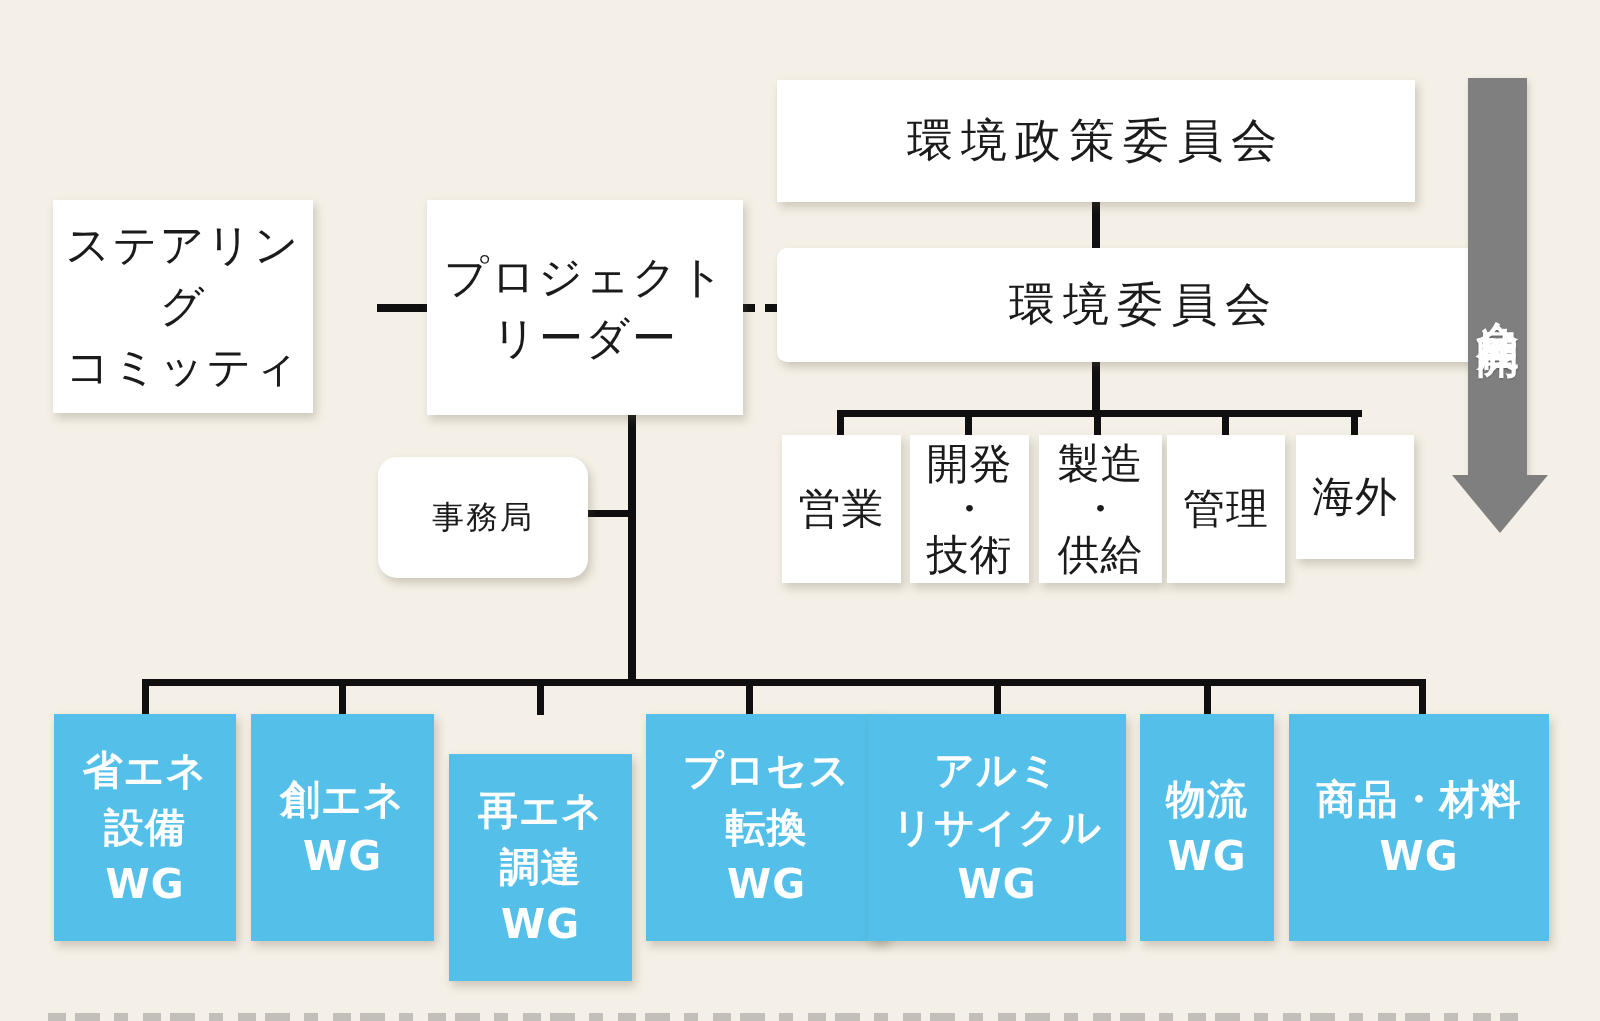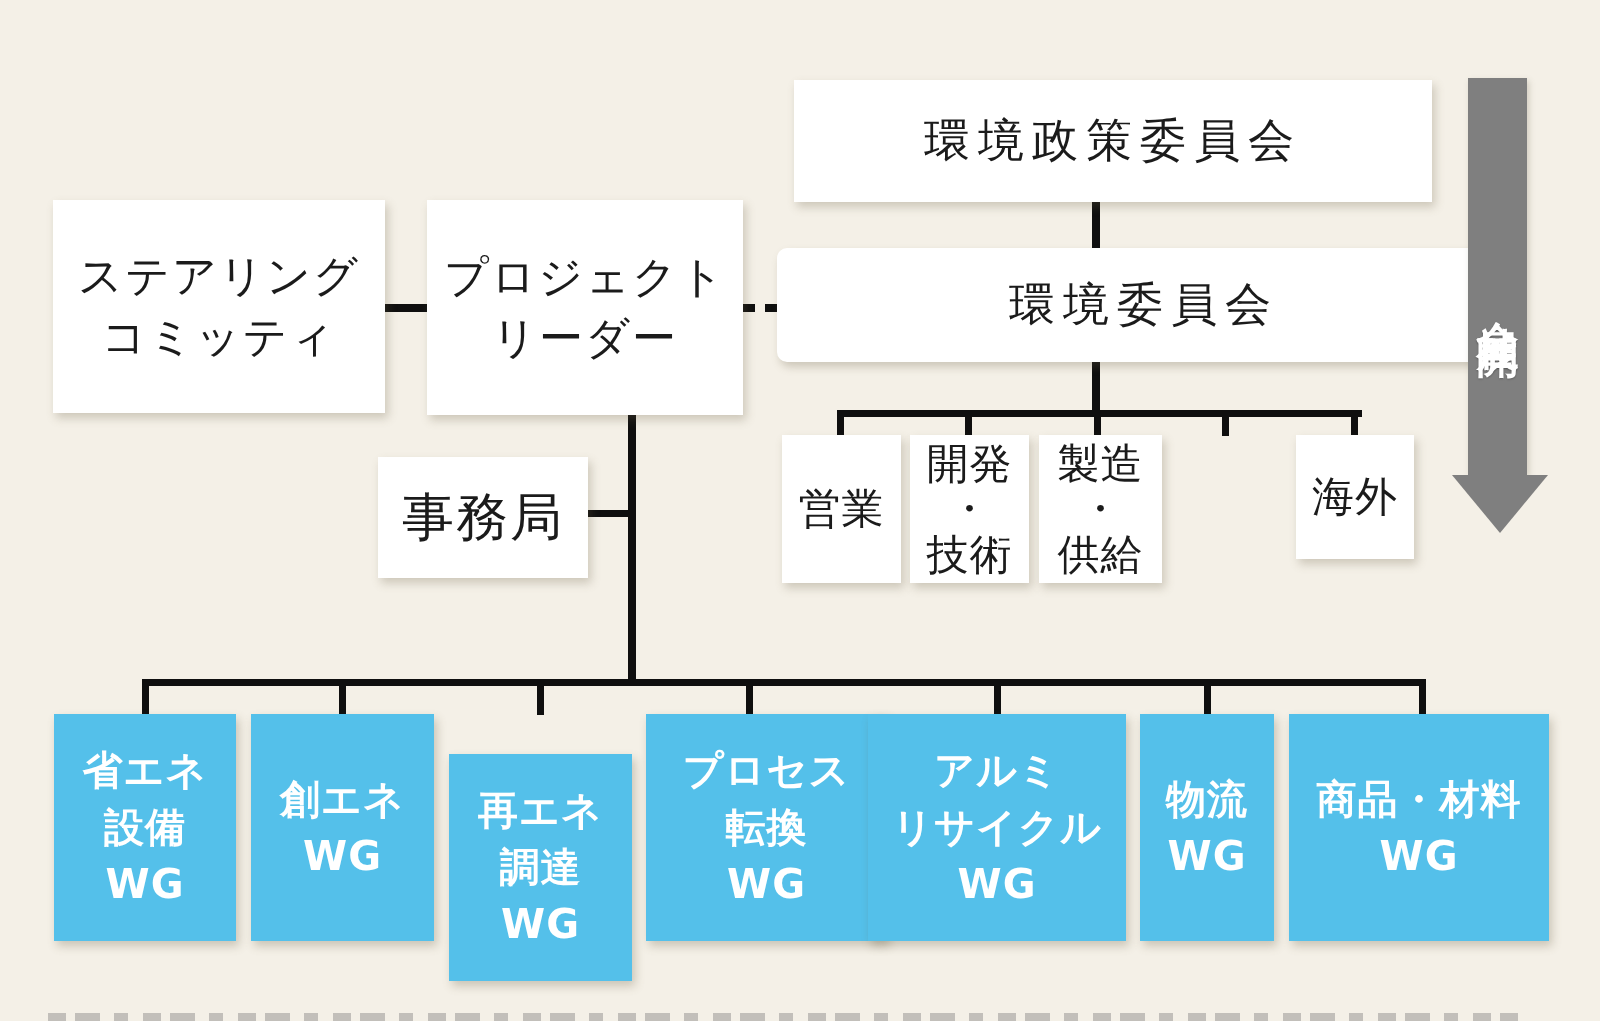--- a/index.html
+++ b/index.html
@@ -9,21 +9,21 @@
   .box{position:absolute;display:flex;align-items:center;justify-content:center;
        text-align:center;white-space:pre-line;box-sizing:border-box;}
   .white-box{background:#ffffff;color:#1b1b1b;
        box-shadow:3px 5px 9px rgba(105,95,70,0.28);}
   .blue-box{background:#54c0ea;color:#ffffff;font-weight:bold;
        box-shadow:3px 5px 9px rgba(105,95,70,0.30);}
 
   .committee{font-size:46px;letter-spacing:8px;}
   .two-line{font-size:44px;line-height:1.38;letter-spacing:2px;}
   .dept{font-size:42px;line-height:1.08;letter-spacing:1px;}
-  .secretariat{font-size:52px;letter-spacing:2px;}
+  .secretariat{font-size:32px;letter-spacing:2px;border-radius:19px;}
   .wg{font-size:40px;line-height:1.42;letter-spacing:1px;}
 
   .line{position:absolute;background:#0f0f0f;}
   .dash-line{position:absolute;background:repeating-linear-gradient(to right,#0f0f0f 0 12px,transparent 12px 22px);}
 
   .arrow-shaft{position:absolute;left:1468px;top:78px;width:59px;height:397px;background:#7f7f7f;
        box-shadow:2px 3px 6px rgba(105,95,70,0.25);}
   .arrow-head{position:absolute;left:1452px;top:475px;width:0;height:0;
        border-left:48px solid transparent;border-right:48px solid transparent;
        border-top:58px solid #7f7f7f;}
@@ -59,29 +59,29 @@
   <div class="line" style="left:588px;top:510px;width:40px;height:7px;"></div>
   <div class="line" style="left:142px;top:679px;width:1284px;height:7px;"></div>
   <div class="line" style="left:142px;top:684px;width:7px;height:31px;"></div>
   <div class="line" style="left:339px;top:684px;width:7px;height:31px;"></div>
   <div class="line" style="left:537px;top:684px;width:7px;height:31px;"></div>
   <div class="line" style="left:746px;top:684px;width:7px;height:31px;"></div>
   <div class="line" style="left:994px;top:684px;width:7px;height:31px;"></div>
   <div class="line" style="left:1204px;top:684px;width:7px;height:31px;"></div>
   <div class="line" style="left:1419px;top:684px;width:7px;height:31px;"></div>
 
-  <div class="box white-box committee" style="left:777px;top:80px;width:638px;height:122px;margin-left:17px;">
+  <div class="box white-box committee" style="left:777px;top:80px;width:638px;height:122px;">
     <span>環境政策委員会</span>
   </div>
 
   <div class="box white-box committee" style="left:777px;top:248px;width:734px;height:114px;border-radius:10px;">
     <span>環境委員会</span>
   </div>
 
-  <div class="box white-box two-line" style="left:53px;top:200px;width:332px;height:213px;">
+  <div class="box white-box two-line" style="left:53px;top:200px;width:260px;height:213px;">
     <span>ステアリング
 コミッティ</span>
   </div>
 
   <div class="box white-box two-line" style="left:427px;top:200px;width:316px;height:215px;">
     <span>プロジェクト
 リーダー</span>
   </div>
 
   <div class="box white-box secretariat" style="left:378px;top:457px;width:210px;height:121px;">
@@ -93,20 +93,23 @@
   </div>
   <div class="box white-box dept" style="left:910px;top:435px;width:119px;height:148px;">
     <span>開発
 ・
 技術</span>
   </div>
   <div class="box white-box dept" style="left:1039px;top:435px;width:123px;height:148px;text-align:center;">
     <span>製造
 ・
 供給</span>
+  </div>
+  <div class="box white-box dept" style="left:1167px;top:435px;width:118px;height:148px;">
+    <span>管理</span>
   </div>
   <div class="box white-box dept" style="left:1296px;top:435px;width:118px;height:124px;">
     <span>海外</span>
   </div>
 
   <div class="box blue-box wg" style="left:54px;top:714px;width:182px;height:227px;">
     <span>省エネ
 設備
 WG</span>
   </div>

